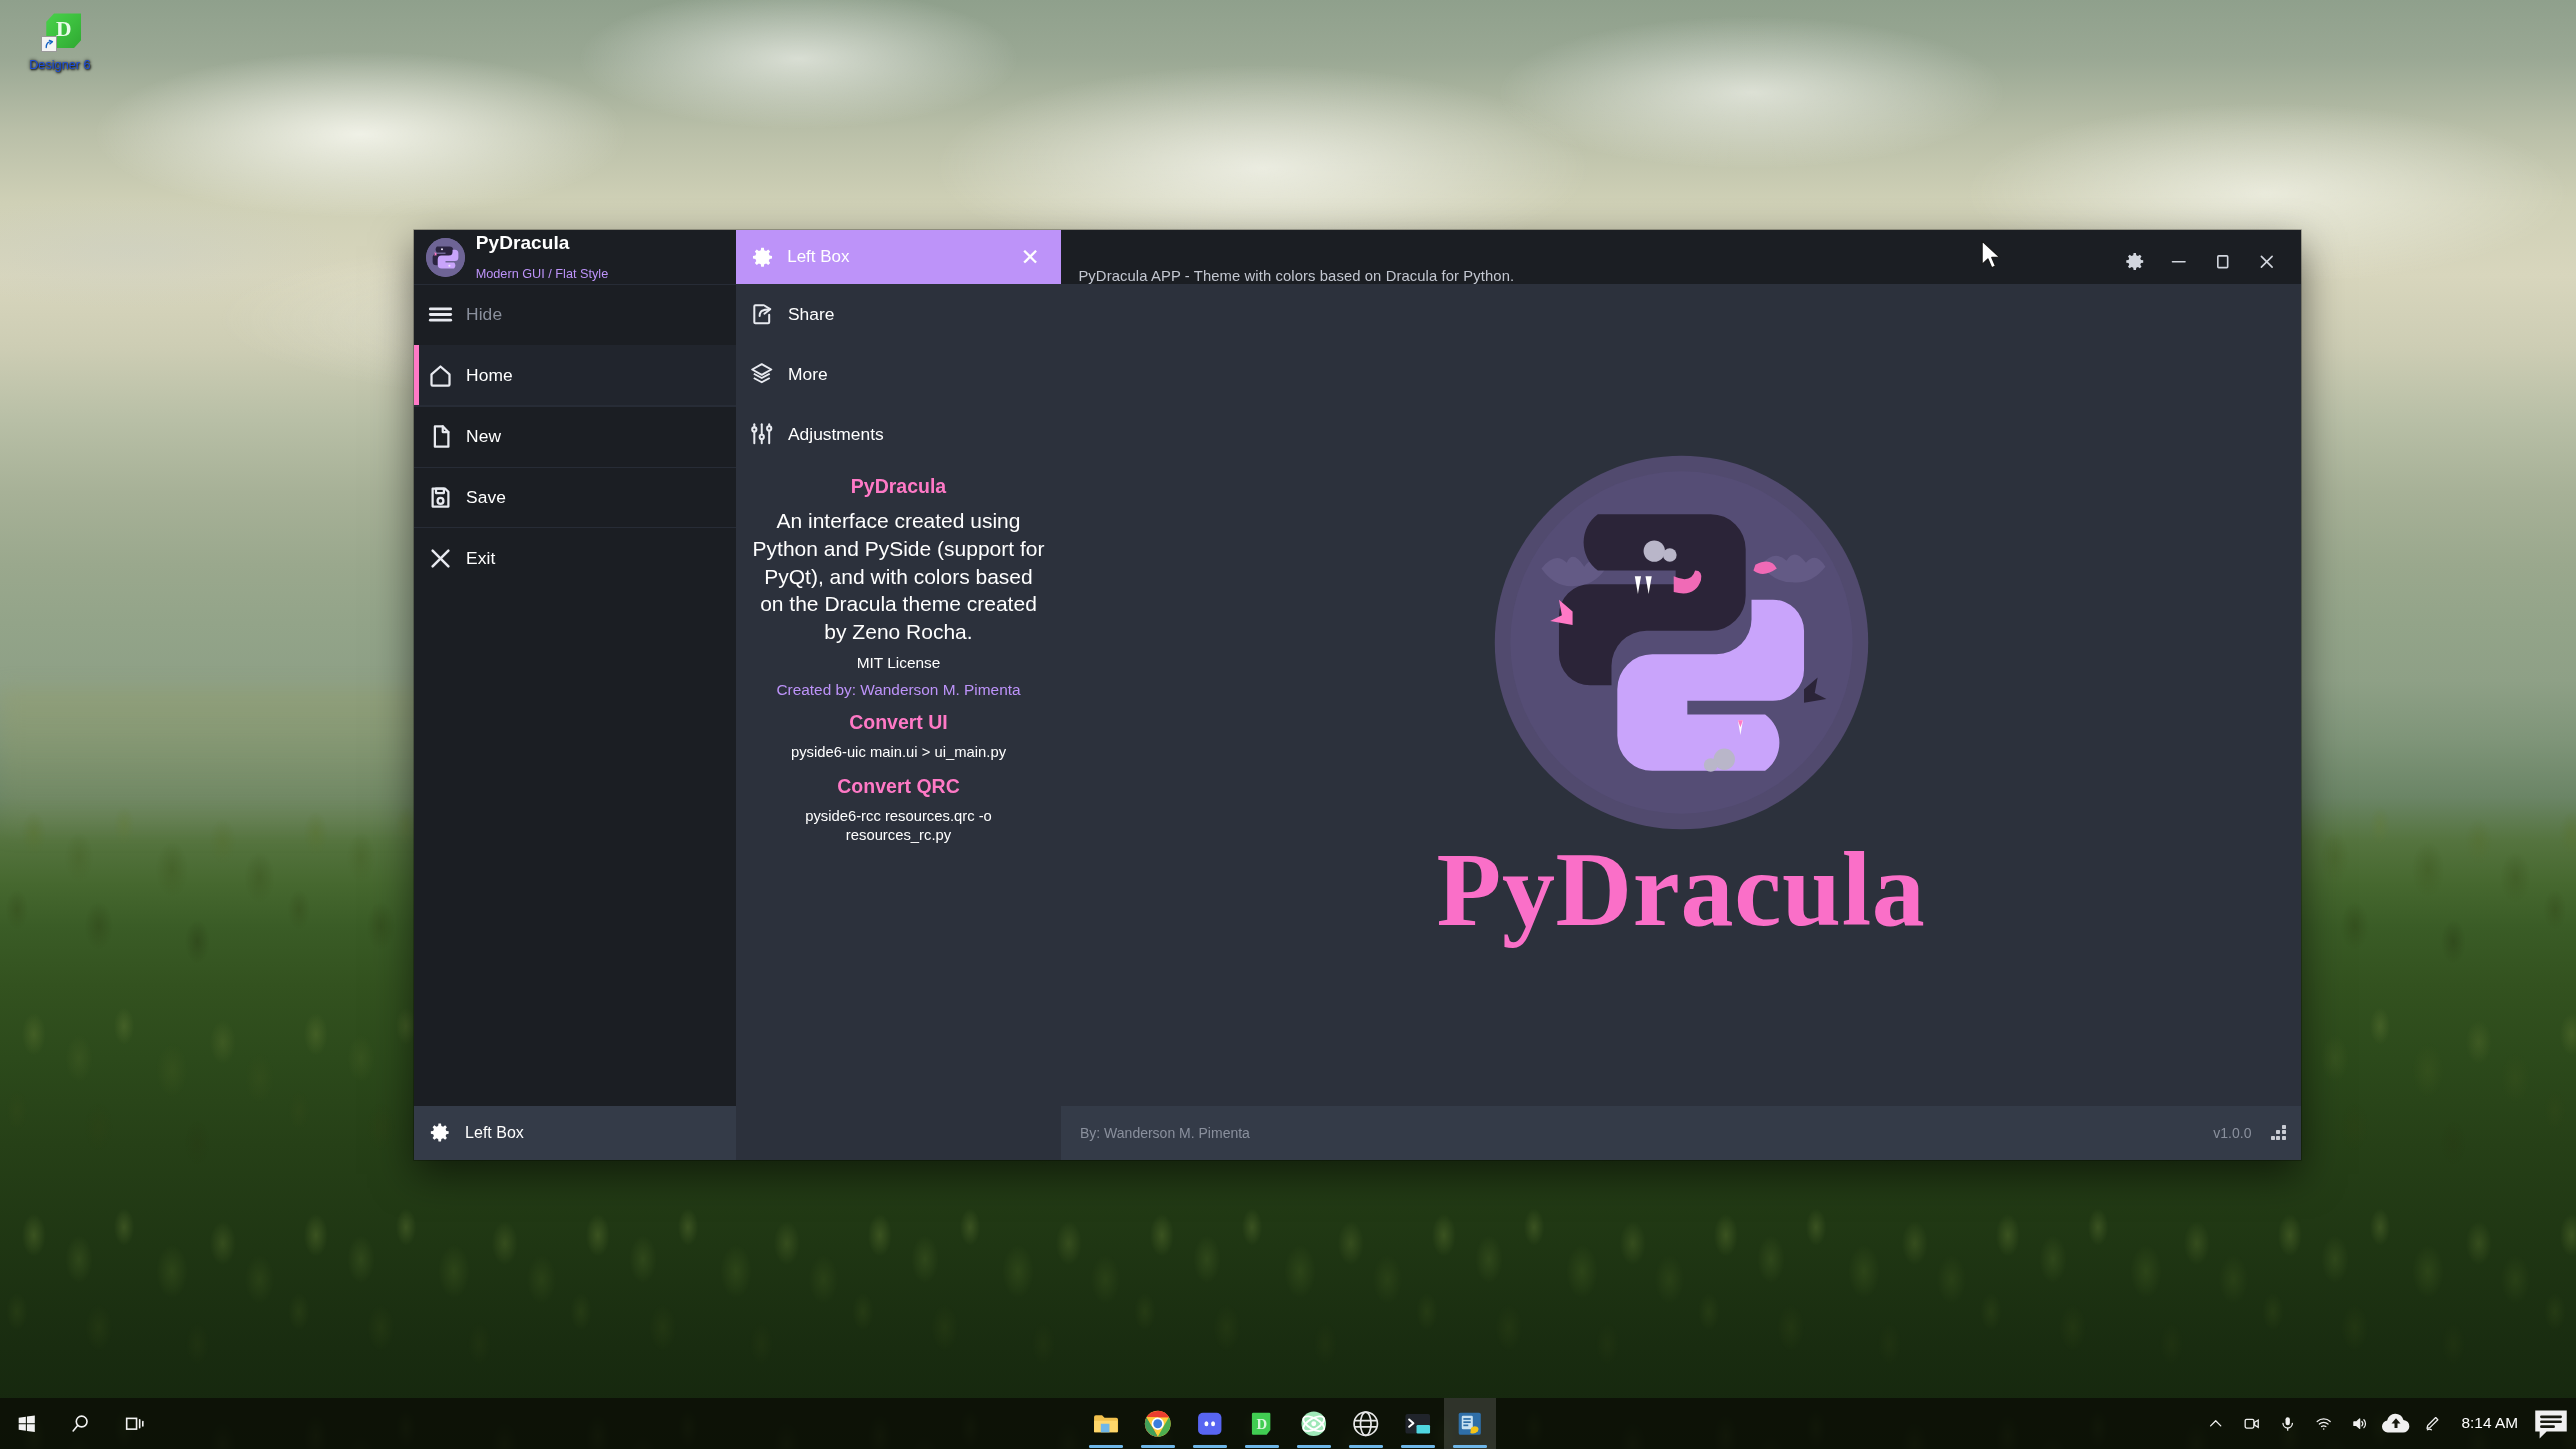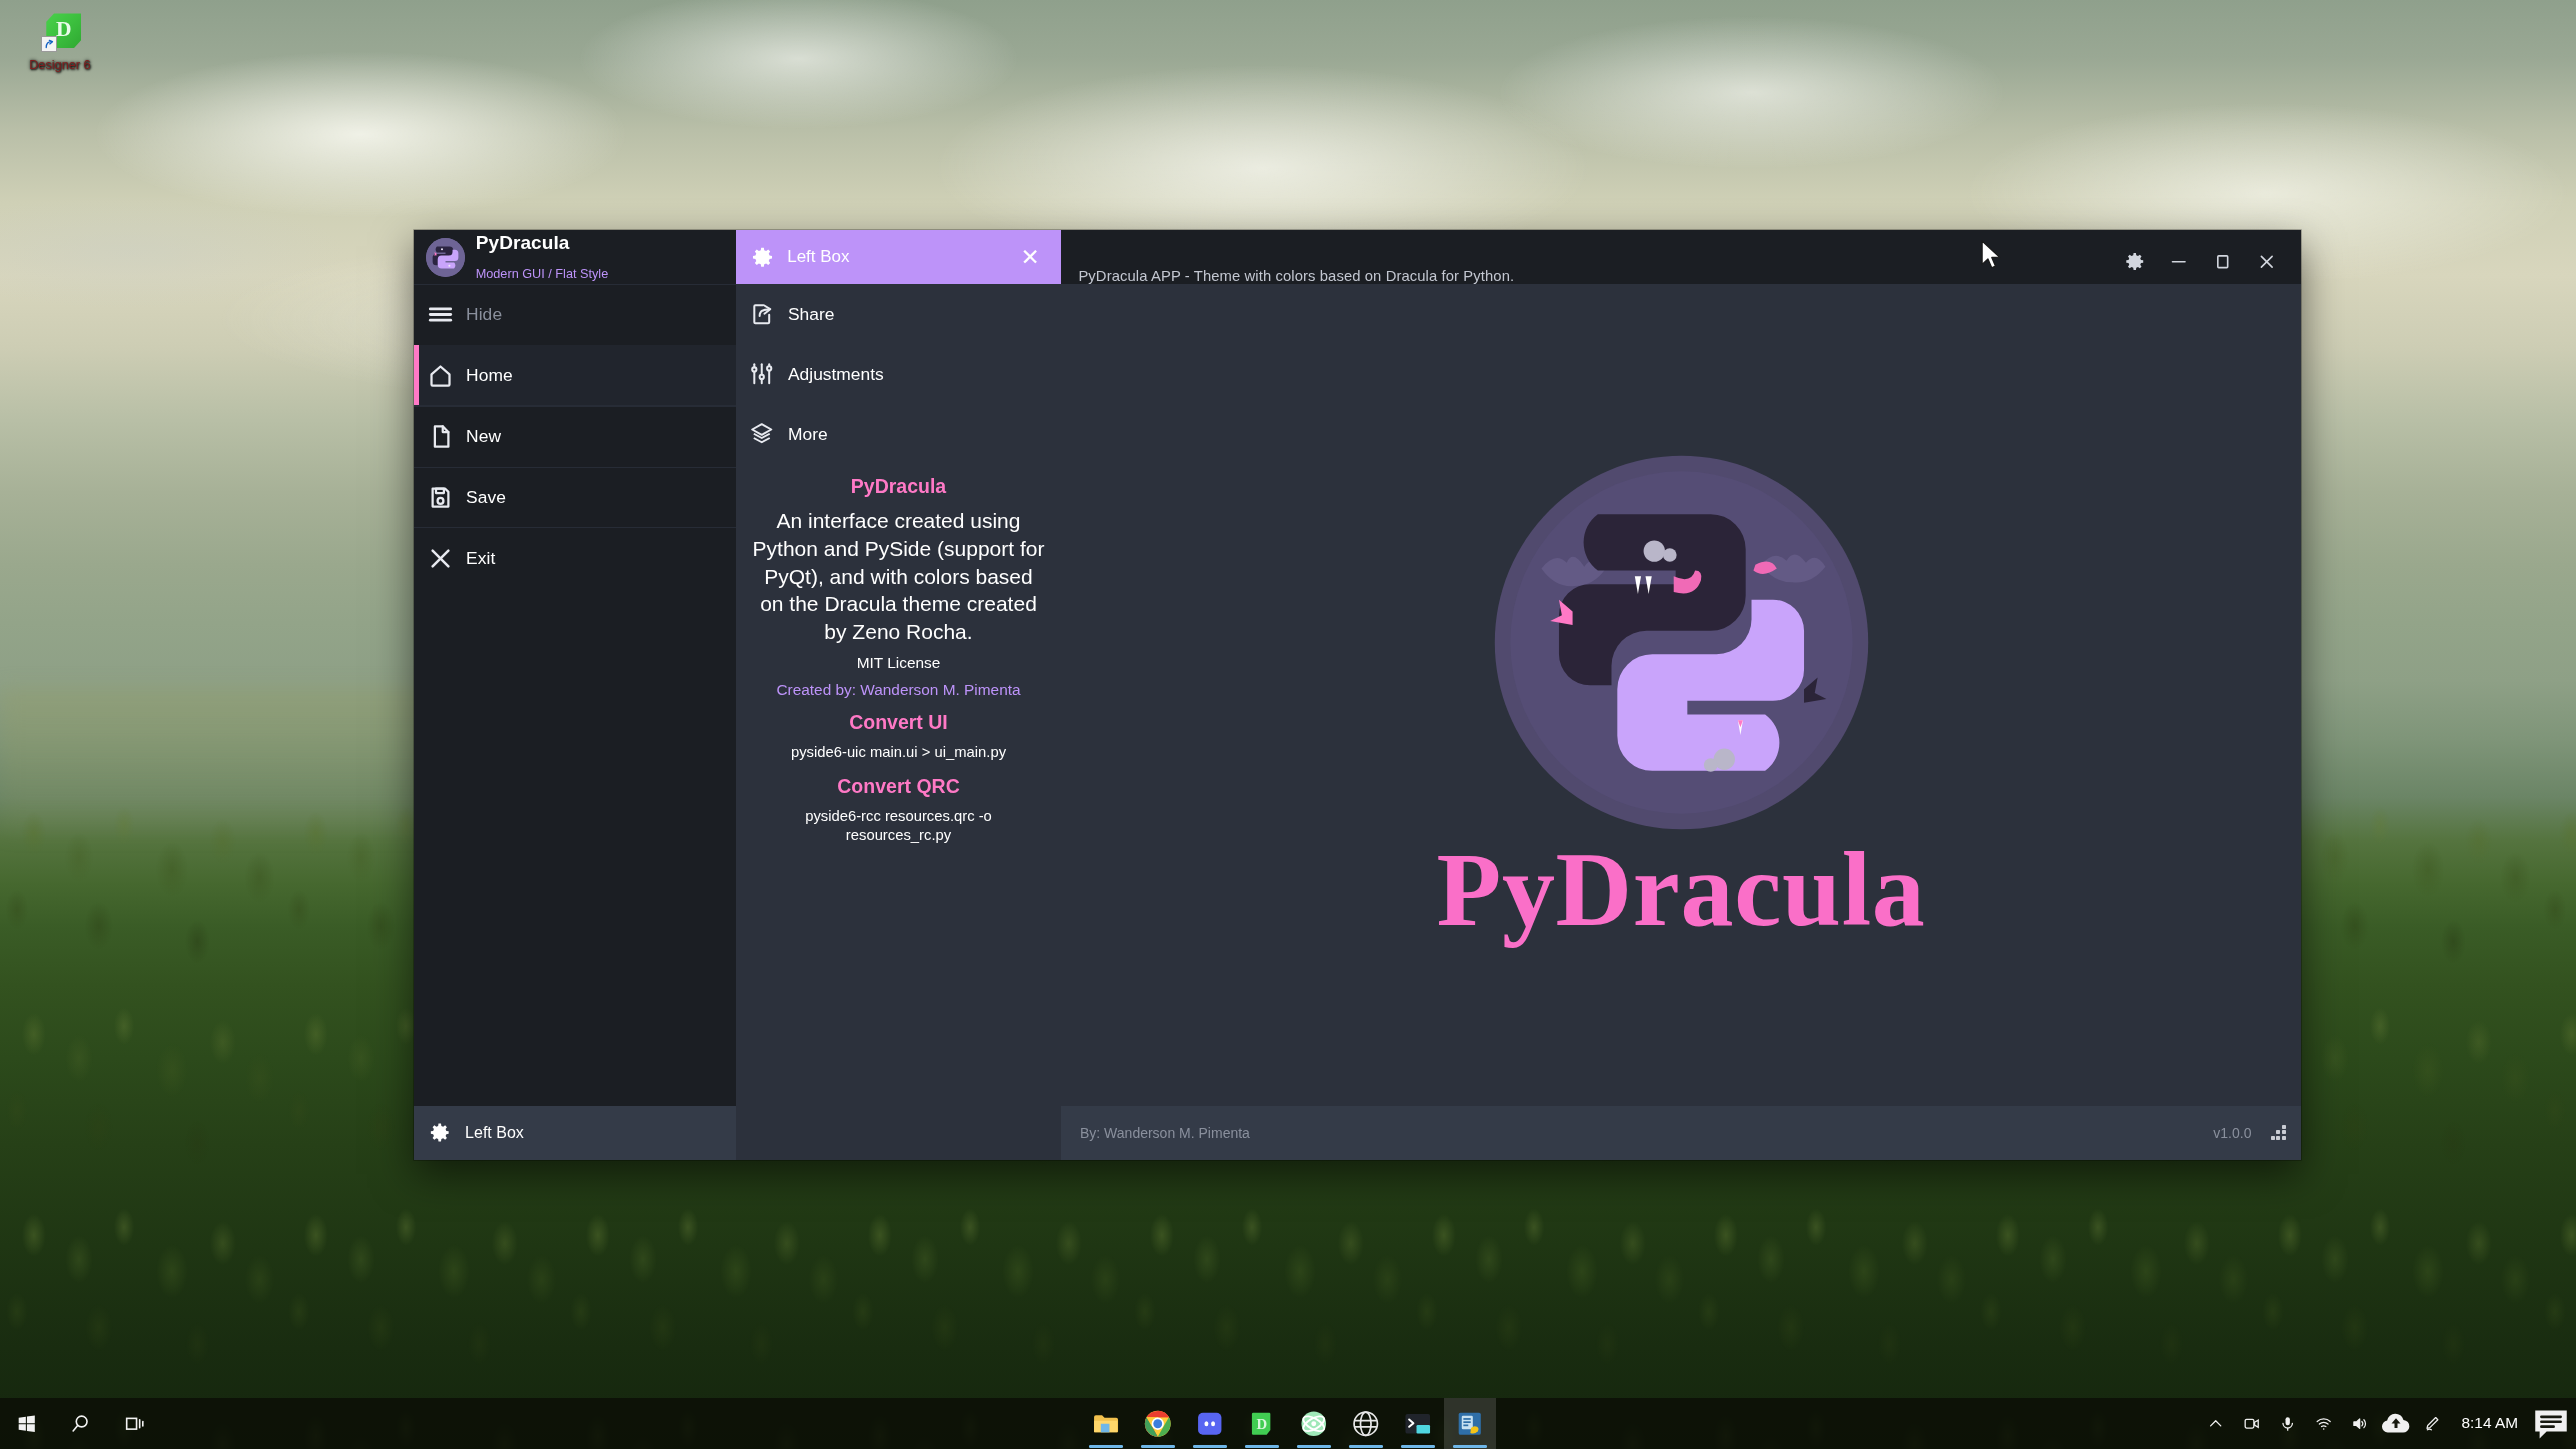--- a/index.html
+++ b/index.html
@@ -94,21 +94,21 @@
     color:#eafbea; font-size:21.5px; font-weight:bold; font-family:"Liberation Serif", serif;
     padding-bottom:2px;
   }
   .shortcut-arrow {
     position:absolute; left:4px; bottom:2.7px; width:16px; height:16px;
     background:#f4f4f4; border:0.7px solid #9a9a9a;
     display:flex; align-items:center; justify-content:center;
   }
   .shortcut-arrow svg { width:10.7px; height:10.7px; }
   .desktop-icon .label {
-    color:#7f1d1d; font-size:12.7px; line-height:1.12;
+    color:#1d4ed8; font-size:12.7px; line-height:1.12;
     text-shadow:0 0 3.4px #000,0.7px 0.7px 2px #000;
     word-wrap:break-word;
   }
 
   
   #app-window {
     position:absolute;
     left:414px; top:230px; width:1887px; height:930px;
     background:#2c313c;
     box-shadow: 0 0 0 0.7px rgba(0,0,0,.35), 0 14.8px 39px rgba(0,0,0,.55);
@@ -417,41 +417,41 @@
             <path d="M19 13 v7 a1 1 0 0 1 -1 1 H6 a1 1 0 0 1 -1 -1 V5 a1 1 0 0 1 1 -1 h7"></path>
             <path d="M10 14 C10 9, 14 8, 18 8"></path>
             <path d="M14 4 L20 7.7 L14.5 12"></path>
           </svg>
         </span>
         <span class="m-label">Share</span>
       </div>
 
       <div class="lbox-item">
         <span class="m-icon">
+          <svg viewBox="0 0 24 24" fill="none" stroke="#e8eaf0" stroke-width="1.8" stroke-linejoin="round">
+            <path d="M12 3 L21 8 L12 13 L3 8 Z"></path>
+            <path d="M4.5 12 L12 16 L19.5 12"></path>
+            <path d="M4.5 16 L12 20 L19.5 16"></path>
+          </svg>
+        </span>
+        <span class="m-label">More</span>
+      </div>
+
+      <div class="lbox-item">
+        <span class="m-icon">
           <svg viewBox="0 0 24 24" fill="none" stroke="#e8eaf0" stroke-width="1.9" stroke-linecap="round">
             <line x1="5" y1="3" x2="5" y2="21"></line>
             <line x1="12" y1="3" x2="12" y2="21"></line>
             <line x1="19" y1="3" x2="19" y2="21"></line>
             <circle cx="5" cy="8" r="2" fill="#2c313c"></circle>
             <circle cx="12" cy="15" r="2" fill="#2c313c"></circle>
             <circle cx="19" cy="7" r="2" fill="#2c313c"></circle>
           </svg>
         </span>
         <span class="m-label">Adjustments</span>
-      </div>
-
-      <div class="lbox-item">
-        <span class="m-icon">
-          <svg viewBox="0 0 24 24" fill="none" stroke="#e8eaf0" stroke-width="1.8" stroke-linejoin="round">
-            <path d="M12 3 L21 8 L12 13 L3 8 Z"></path>
-            <path d="M4.5 12 L12 16 L19.5 12"></path>
-            <path d="M4.5 16 L12 20 L19.5 16"></path>
-          </svg>
-        </span>
-        <span class="m-label">More</span>
       </div>
 
       <div class="lbox-info">
         <div class="info-h first">PyDracula</div>
         <div class="info-p">An interface created using Python and PySide (support for PyQt), and with colors based on the Dracula theme created by Zeno Rocha.</div>
         <div class="info-lic">MIT License</div>
         <div class="info-by">Created by: Wanderson M. Pimenta</div>
         <div class="info-h">Convert UI</div>
         <div class="info-code">pyside6-uic main.ui &gt; ui_main.py</div>
         <div class="info-h">Convert QRC</div>

